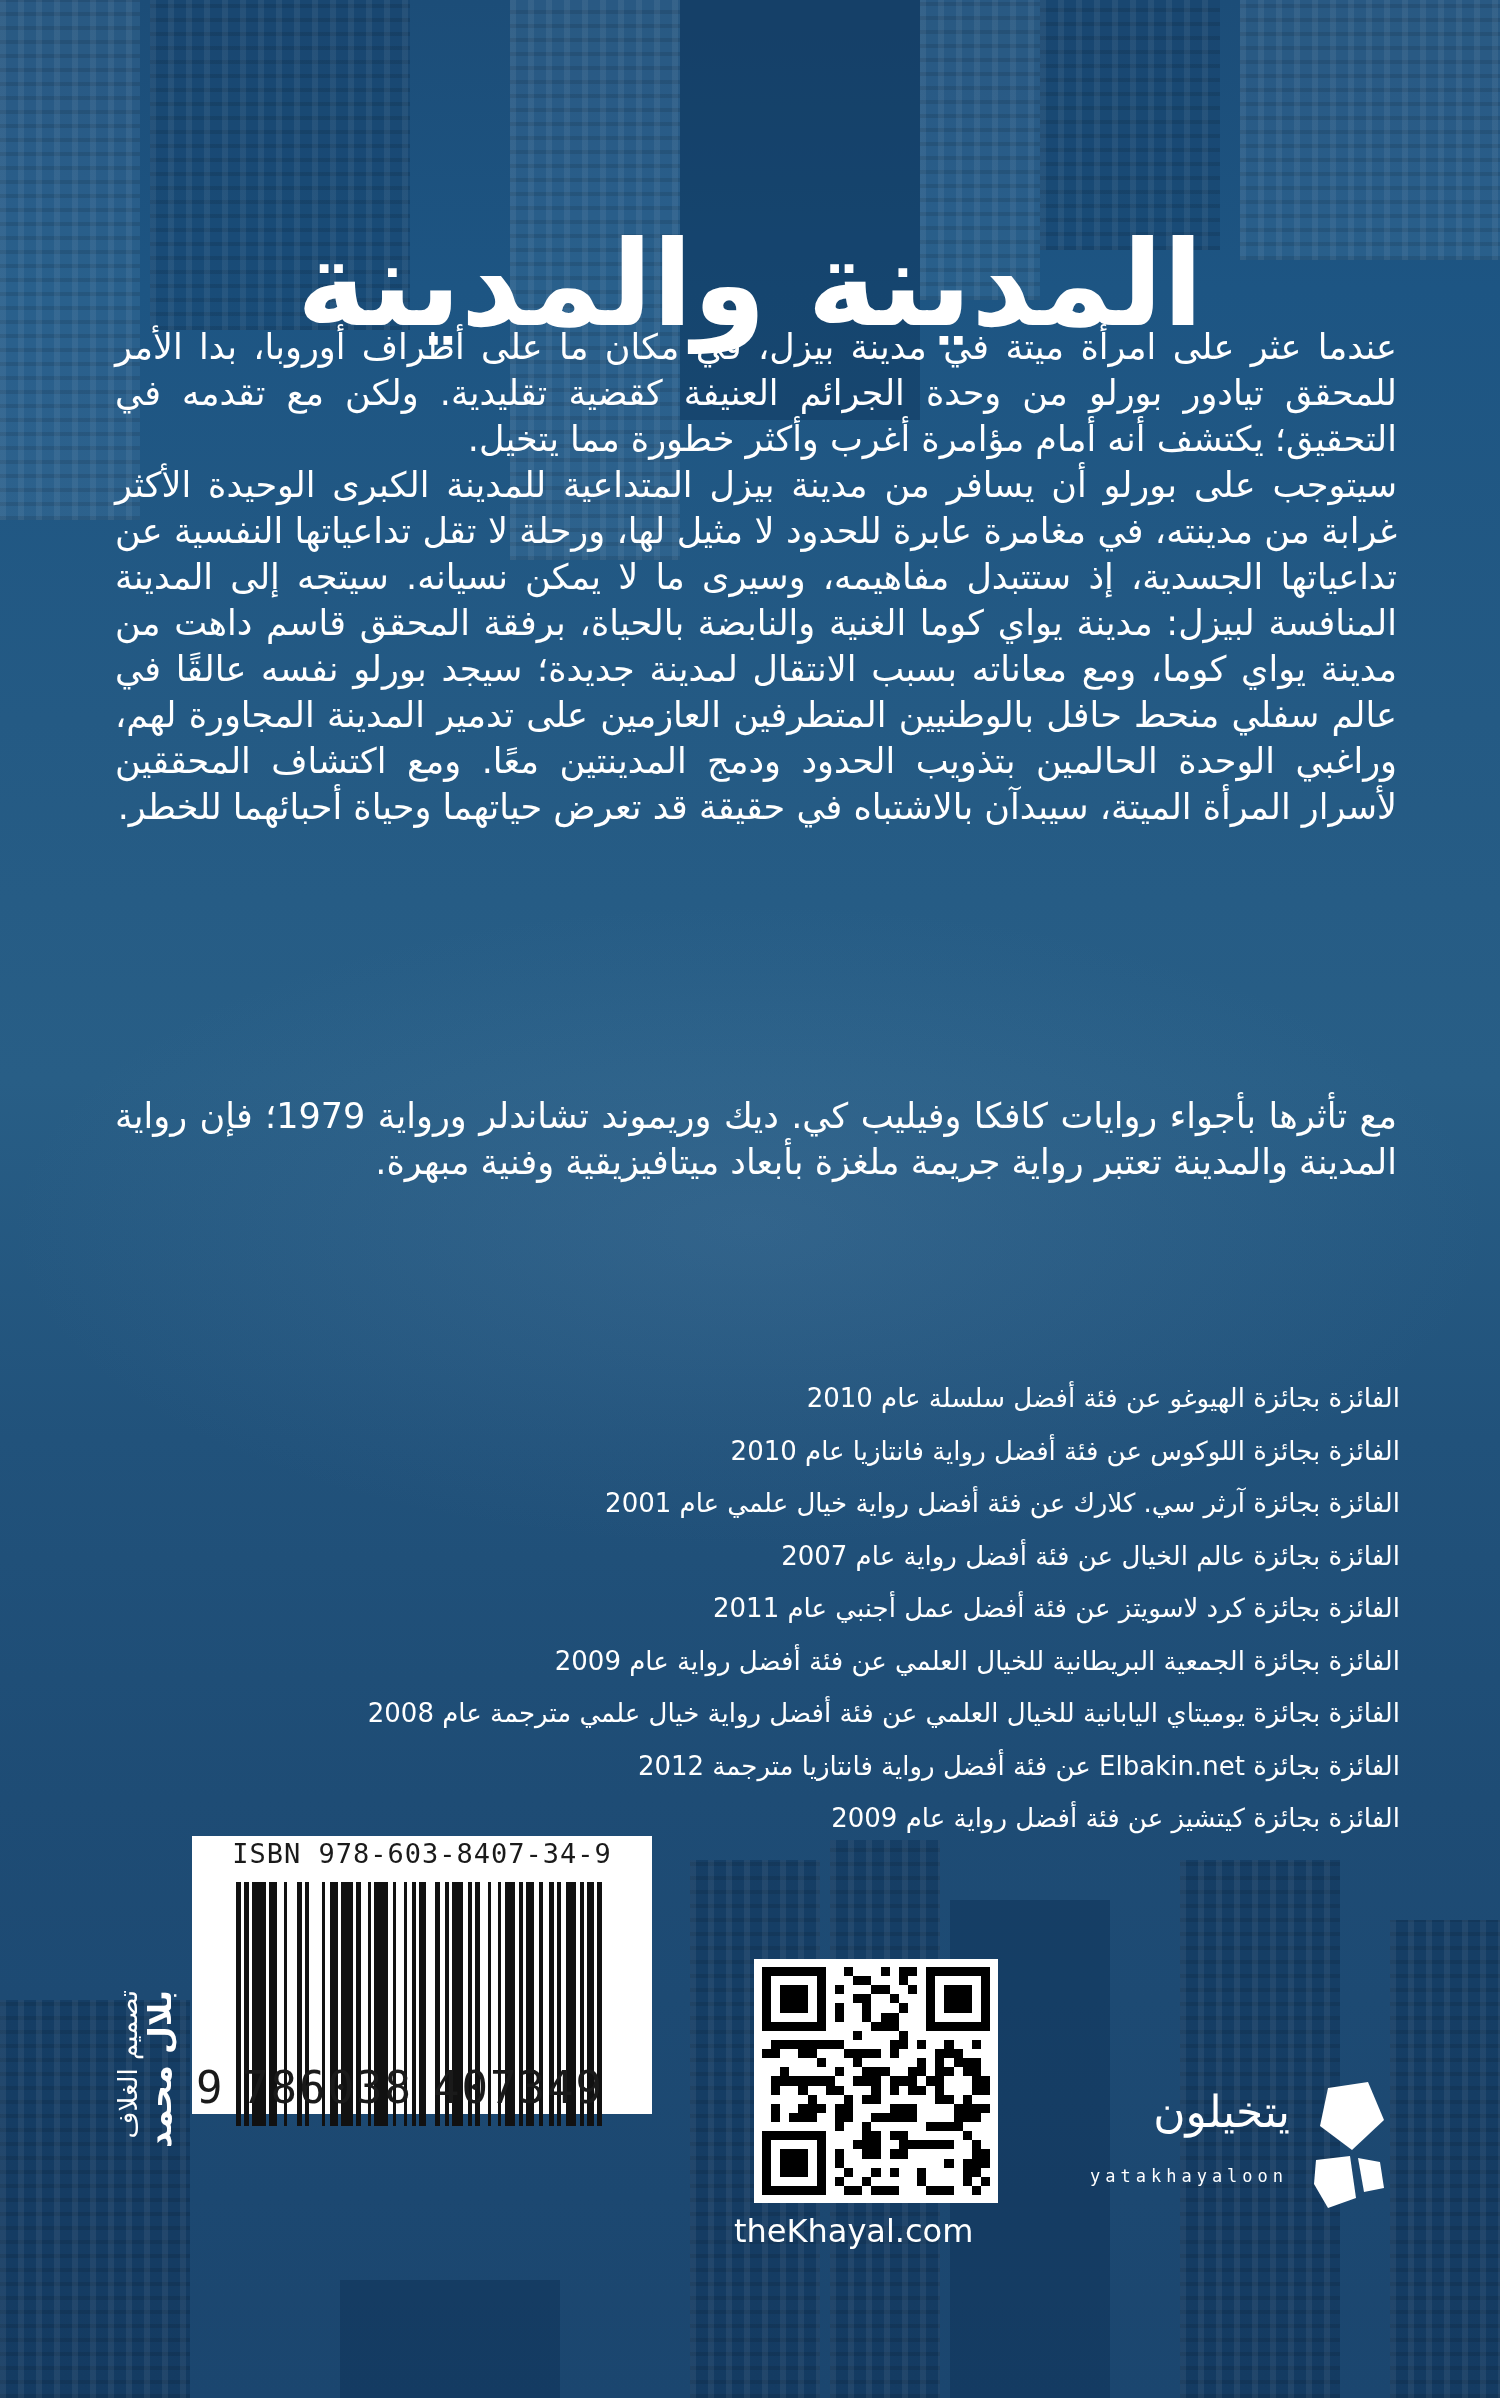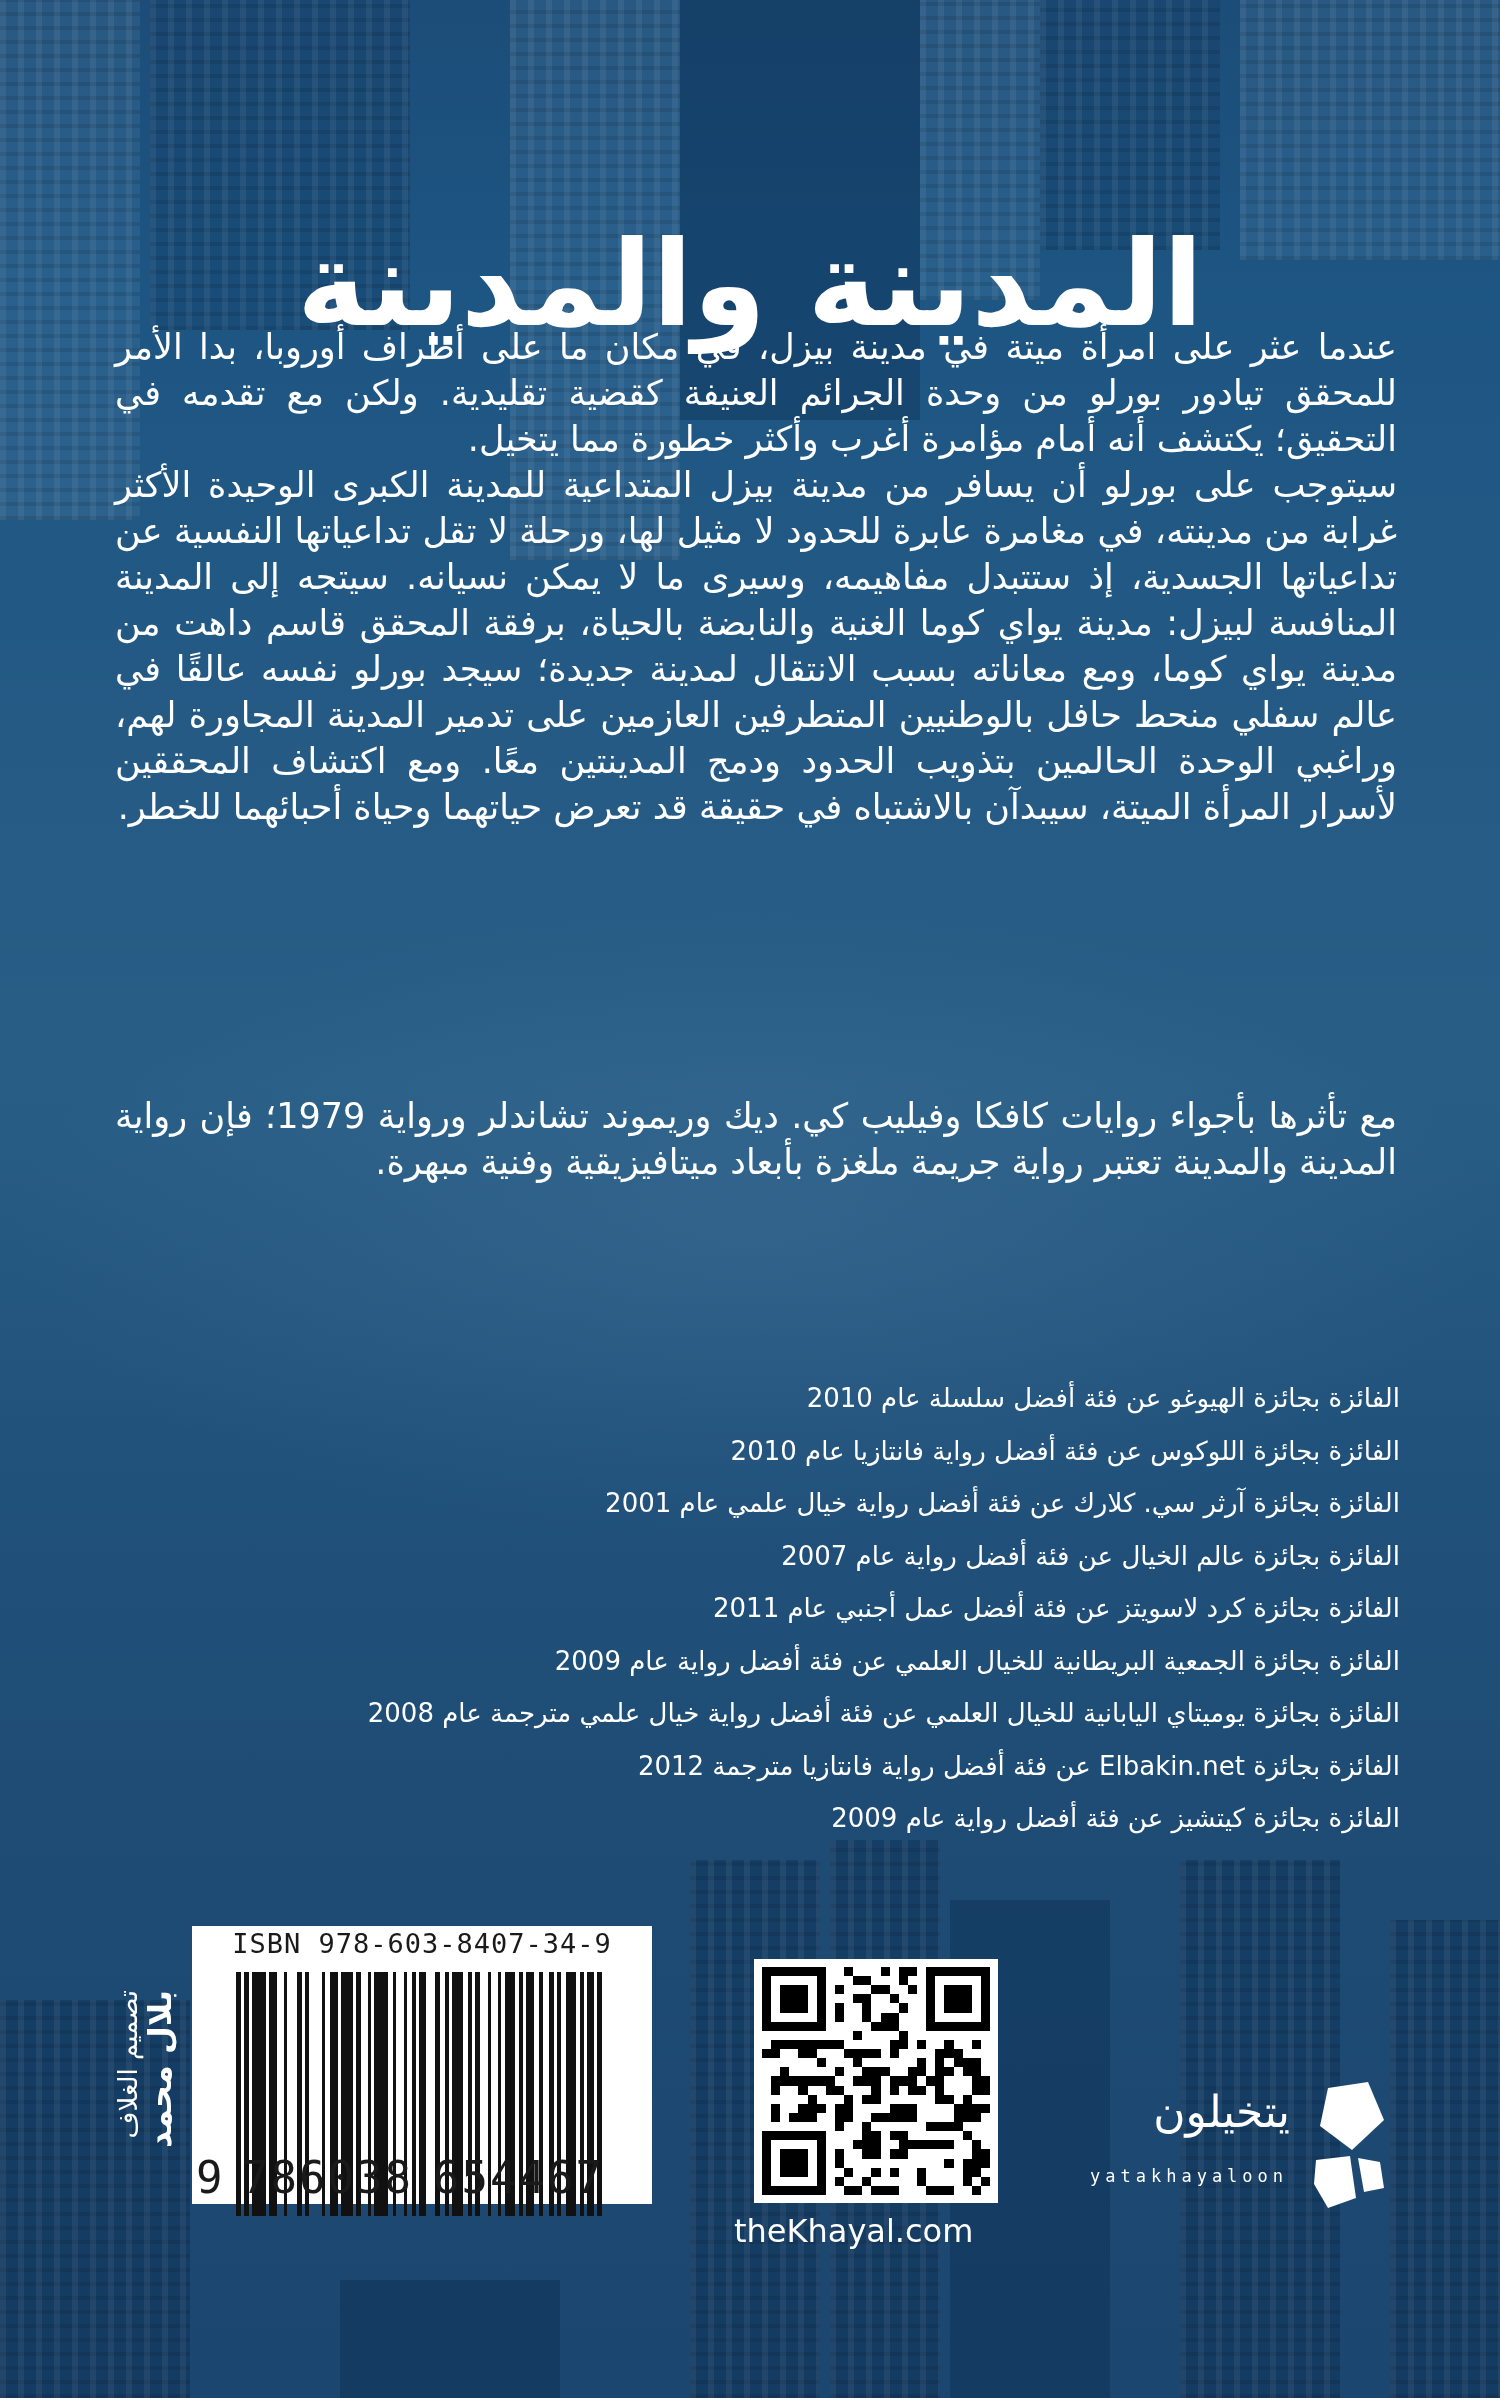--- a/index.html
+++ b/index.html
@@ -89,21 +89,21 @@
       height: 52.5px;
       line-height: 52.5px;
       text-align: right;
       white-space: nowrap;
     }
 
     
     .barcode-box {
       position: absolute;
       left: 192px;
-      top: 1926px;
+      top: 1836px;
       width: 460px;
       height: 278px;
       background: #ffffff;
       color: #111;
     }
     .isbn-label {
       position: absolute;
       top: 2px;
       left: 0;
       width: 460px;
@@ -360,21 +360,21 @@
         <span style="width: 3.3px; background: rgb(17, 17, 17);"></span>
         <span style="width: 3.3px; background: transparent;"></span>
         <span style="width: 6.6px; background: rgb(17, 17, 17);"></span>
         <span style="width: 3.3px; background: transparent;"></span>
         <span style="width: 4.95px; background: rgb(17, 17, 17);"></span>
         <span style="width: 4.95px; background: transparent;"></span>
       </div>
     <div class="ean-digits">
       <span class="first">9</span>
       <span class="grp">786038</span>
-      <span class="grp">654467</span>
+      <span class="grp">407349</span>
     </div>
   </div>
 
   <div class="qr-box">
     <div class="qr-grid" id="qr">
         <i class="b"></i>
         <i class="b"></i>
         <i class="b"></i>
         <i class="b"></i>
         <i class="b"></i>

